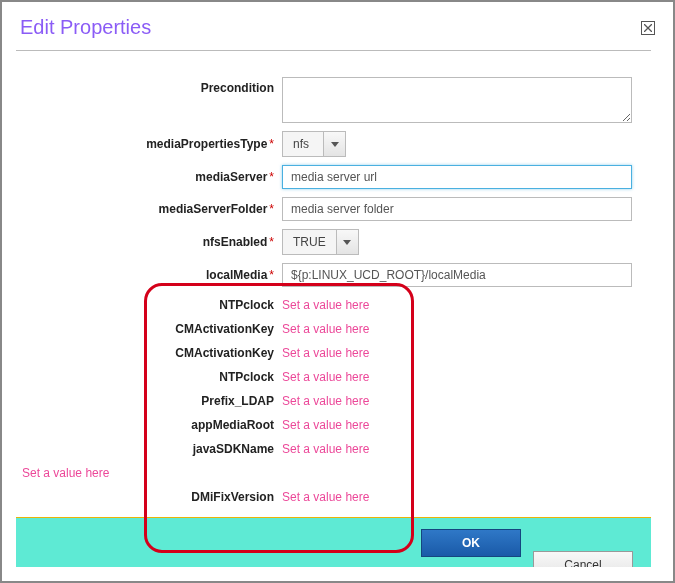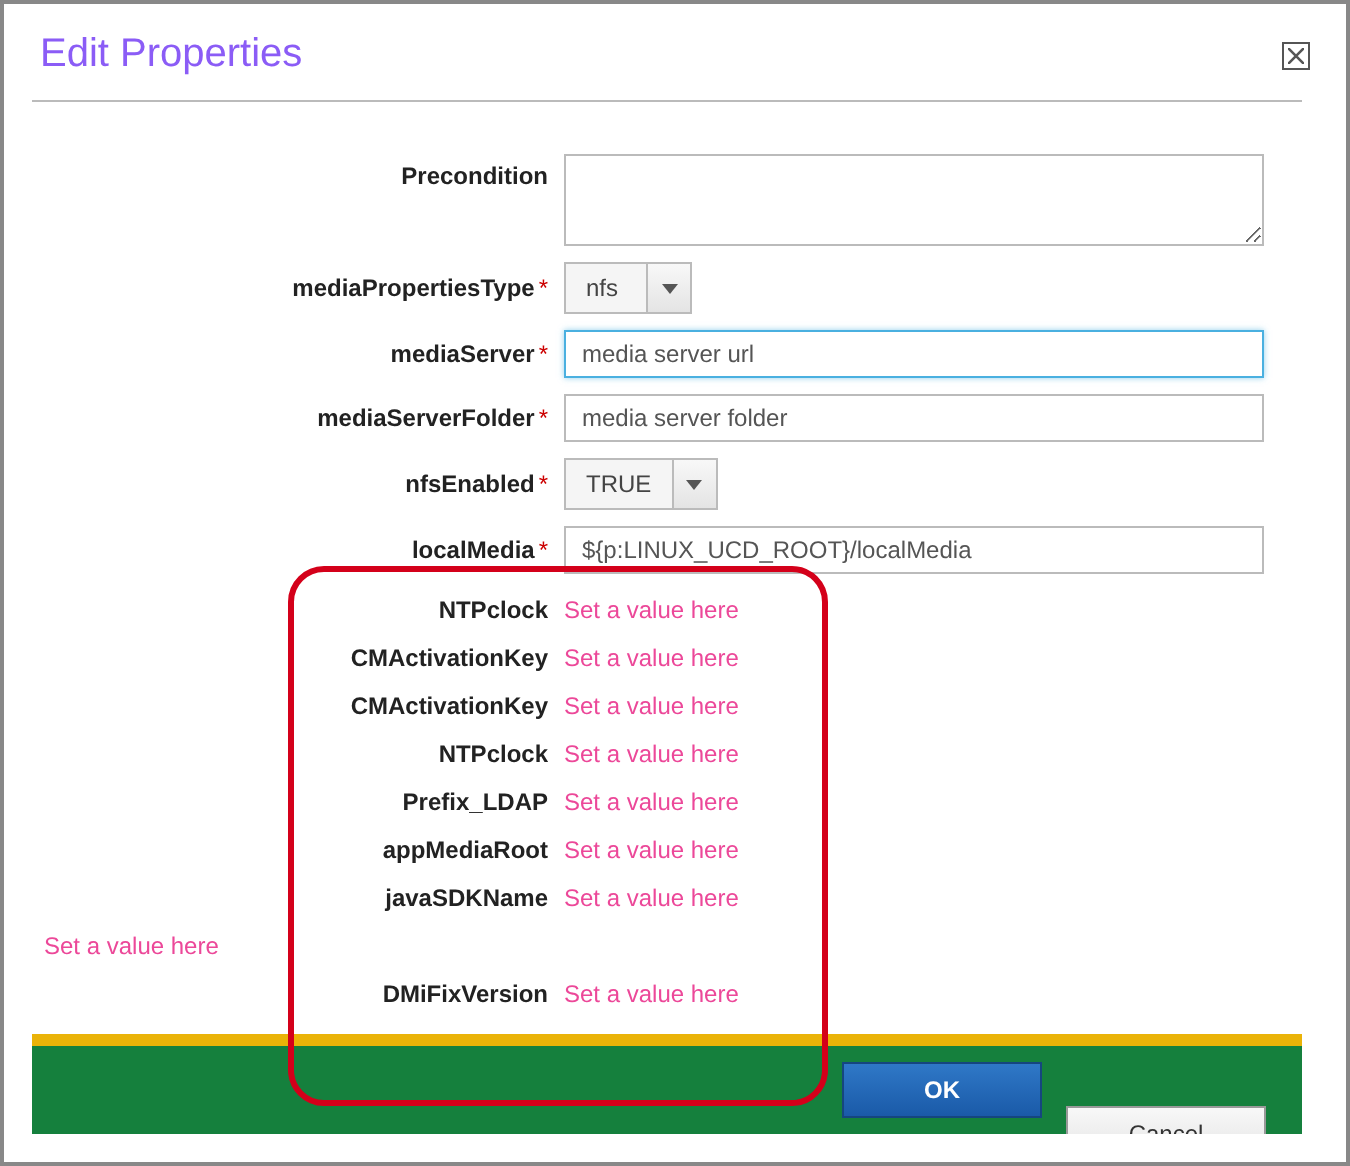--- a/index.html
+++ b/index.html
@@ -111,27 +111,27 @@
   .group-box {
     position: absolute;
     border: 3px solid #d4001a;
     border-radius: 18px;
     pointer-events: none;
   }
   .footer {
     position: absolute;
     left: 0; right: 0; bottom: 0;
     height: 50px;
-    border-top: 6px solid #eab308;
+    border-top: 1px solid #eab308;
     display: flex;
     align-items: center;
     justify-content: flex-end;
     gap: 12px;
     padding-right: 18px;
-    background: #15803d;
+    background: #5eead4;
   }
   .btn {
     min-width: 100px; height: 28px;
     border: 1px solid #999;
     display: flex; align-items: center; justify-content: center;
     cursor: pointer;
     font-size: 12px;
   }
   .btn-primary {
     background: linear-gradient(#2f78c7,#1a5aa8);

